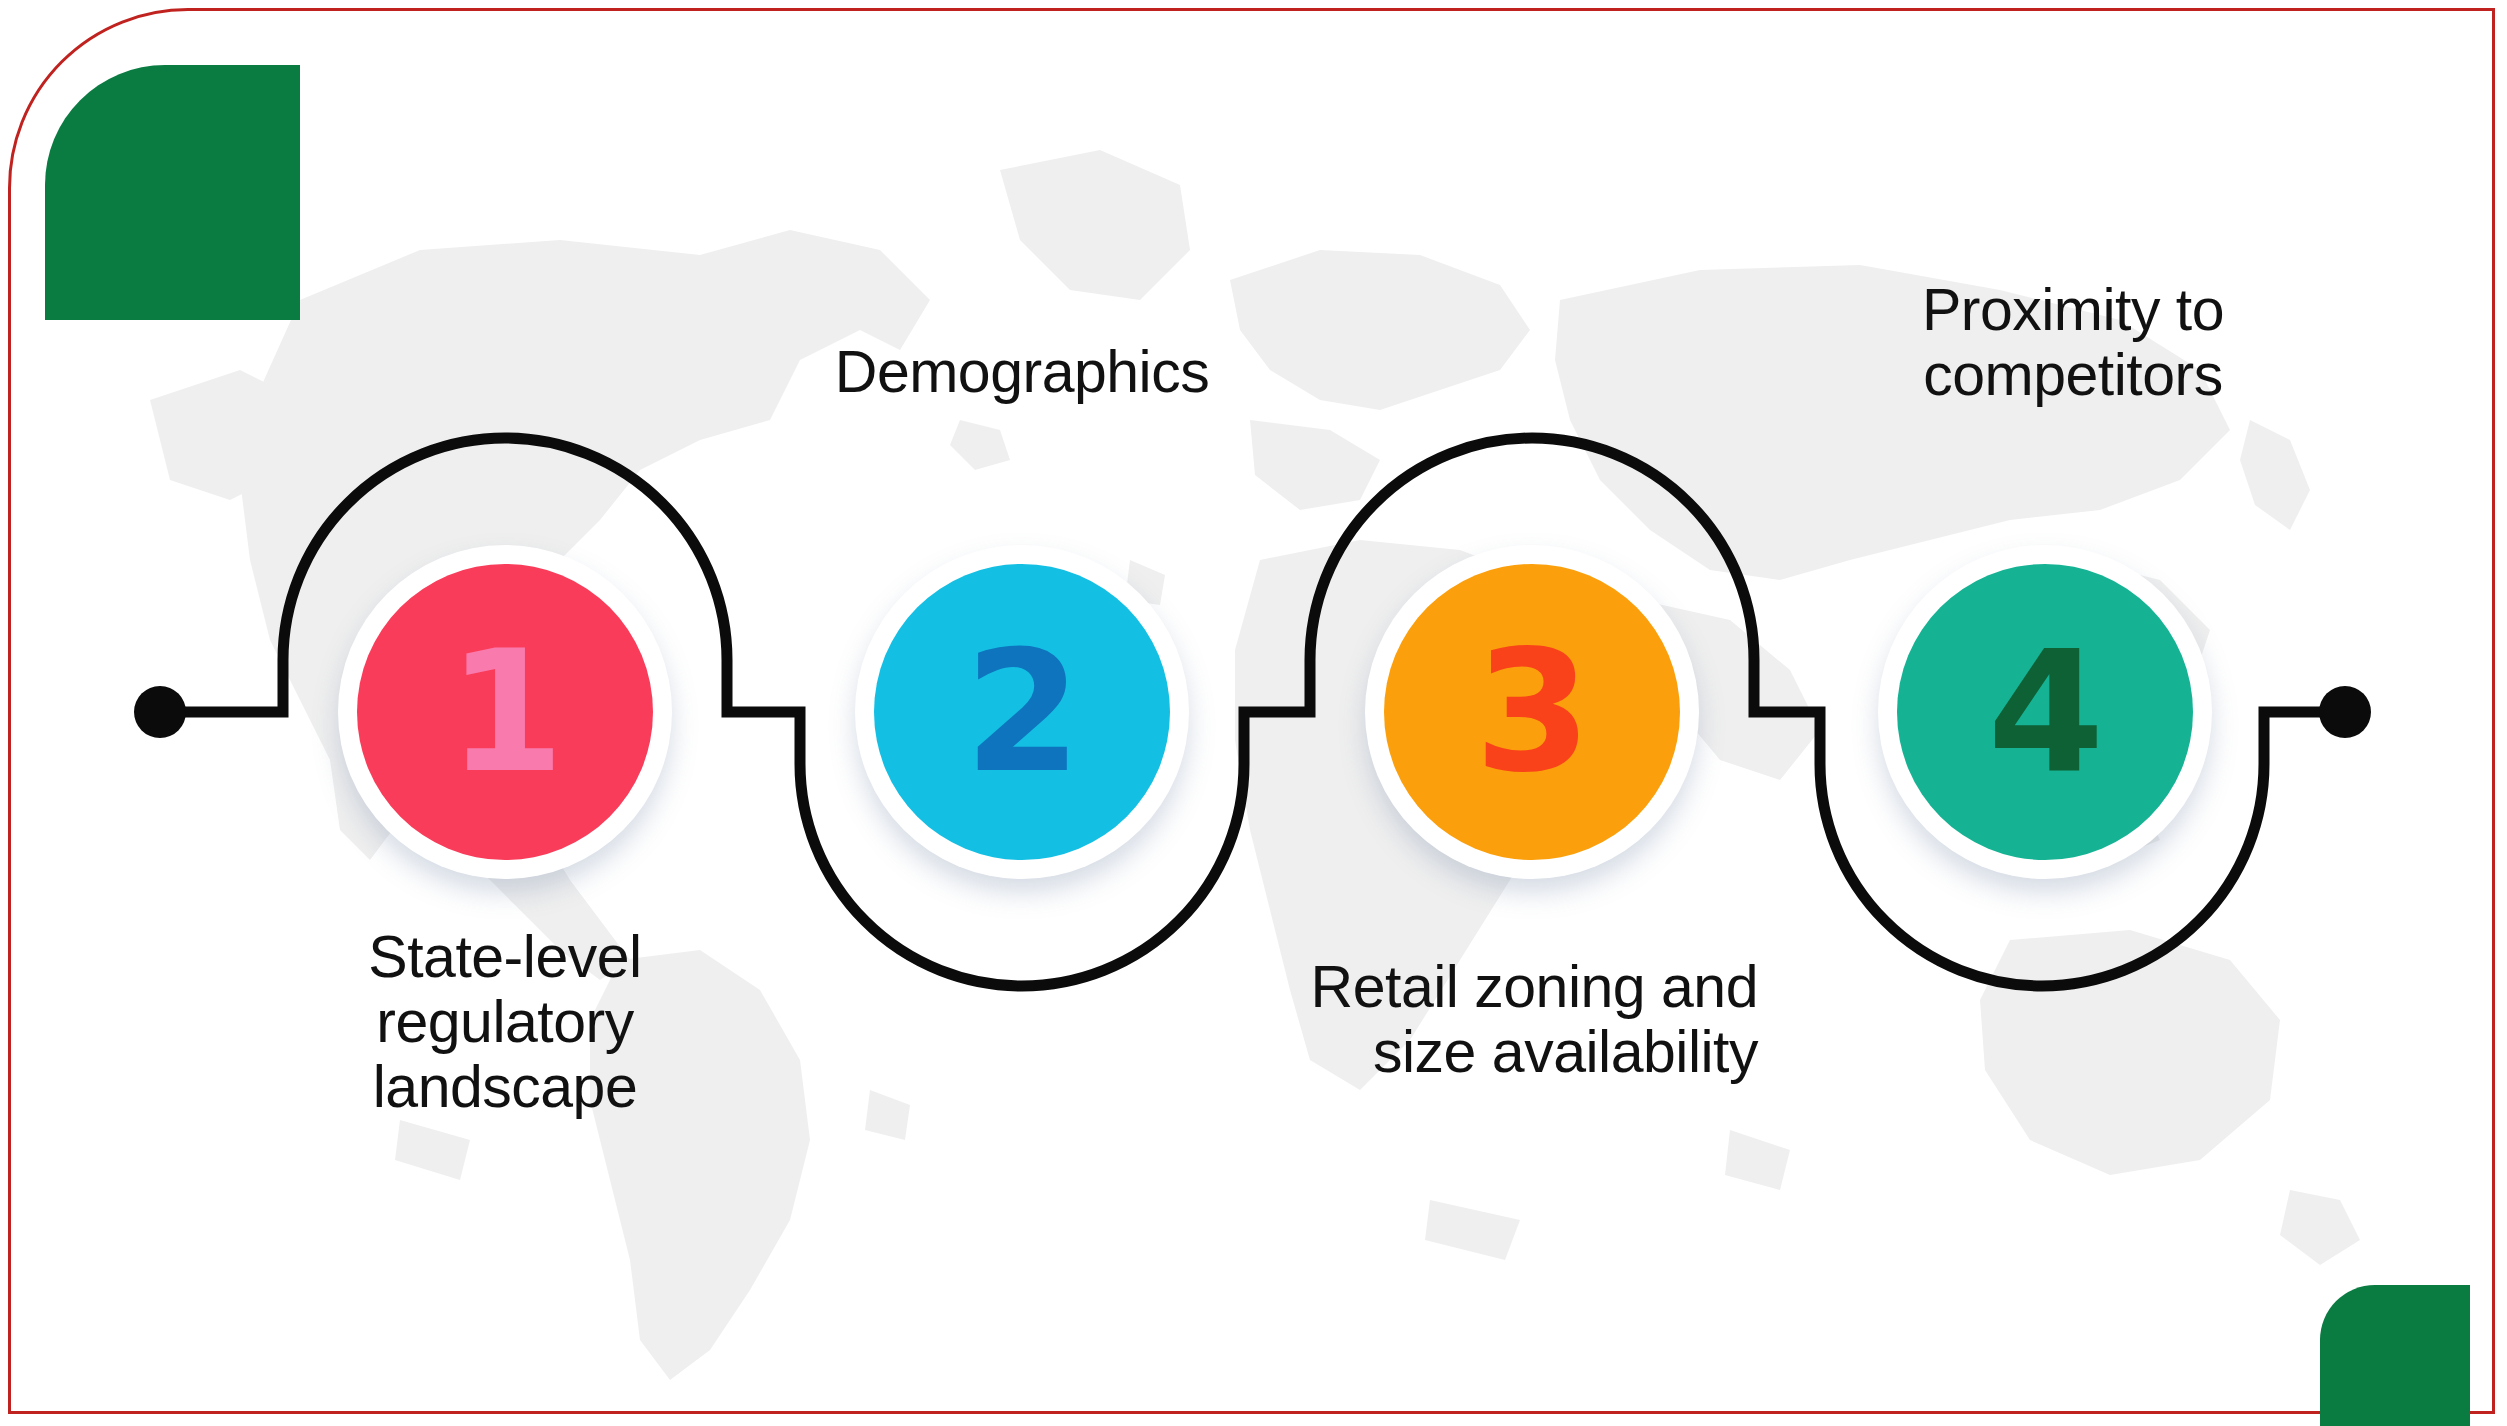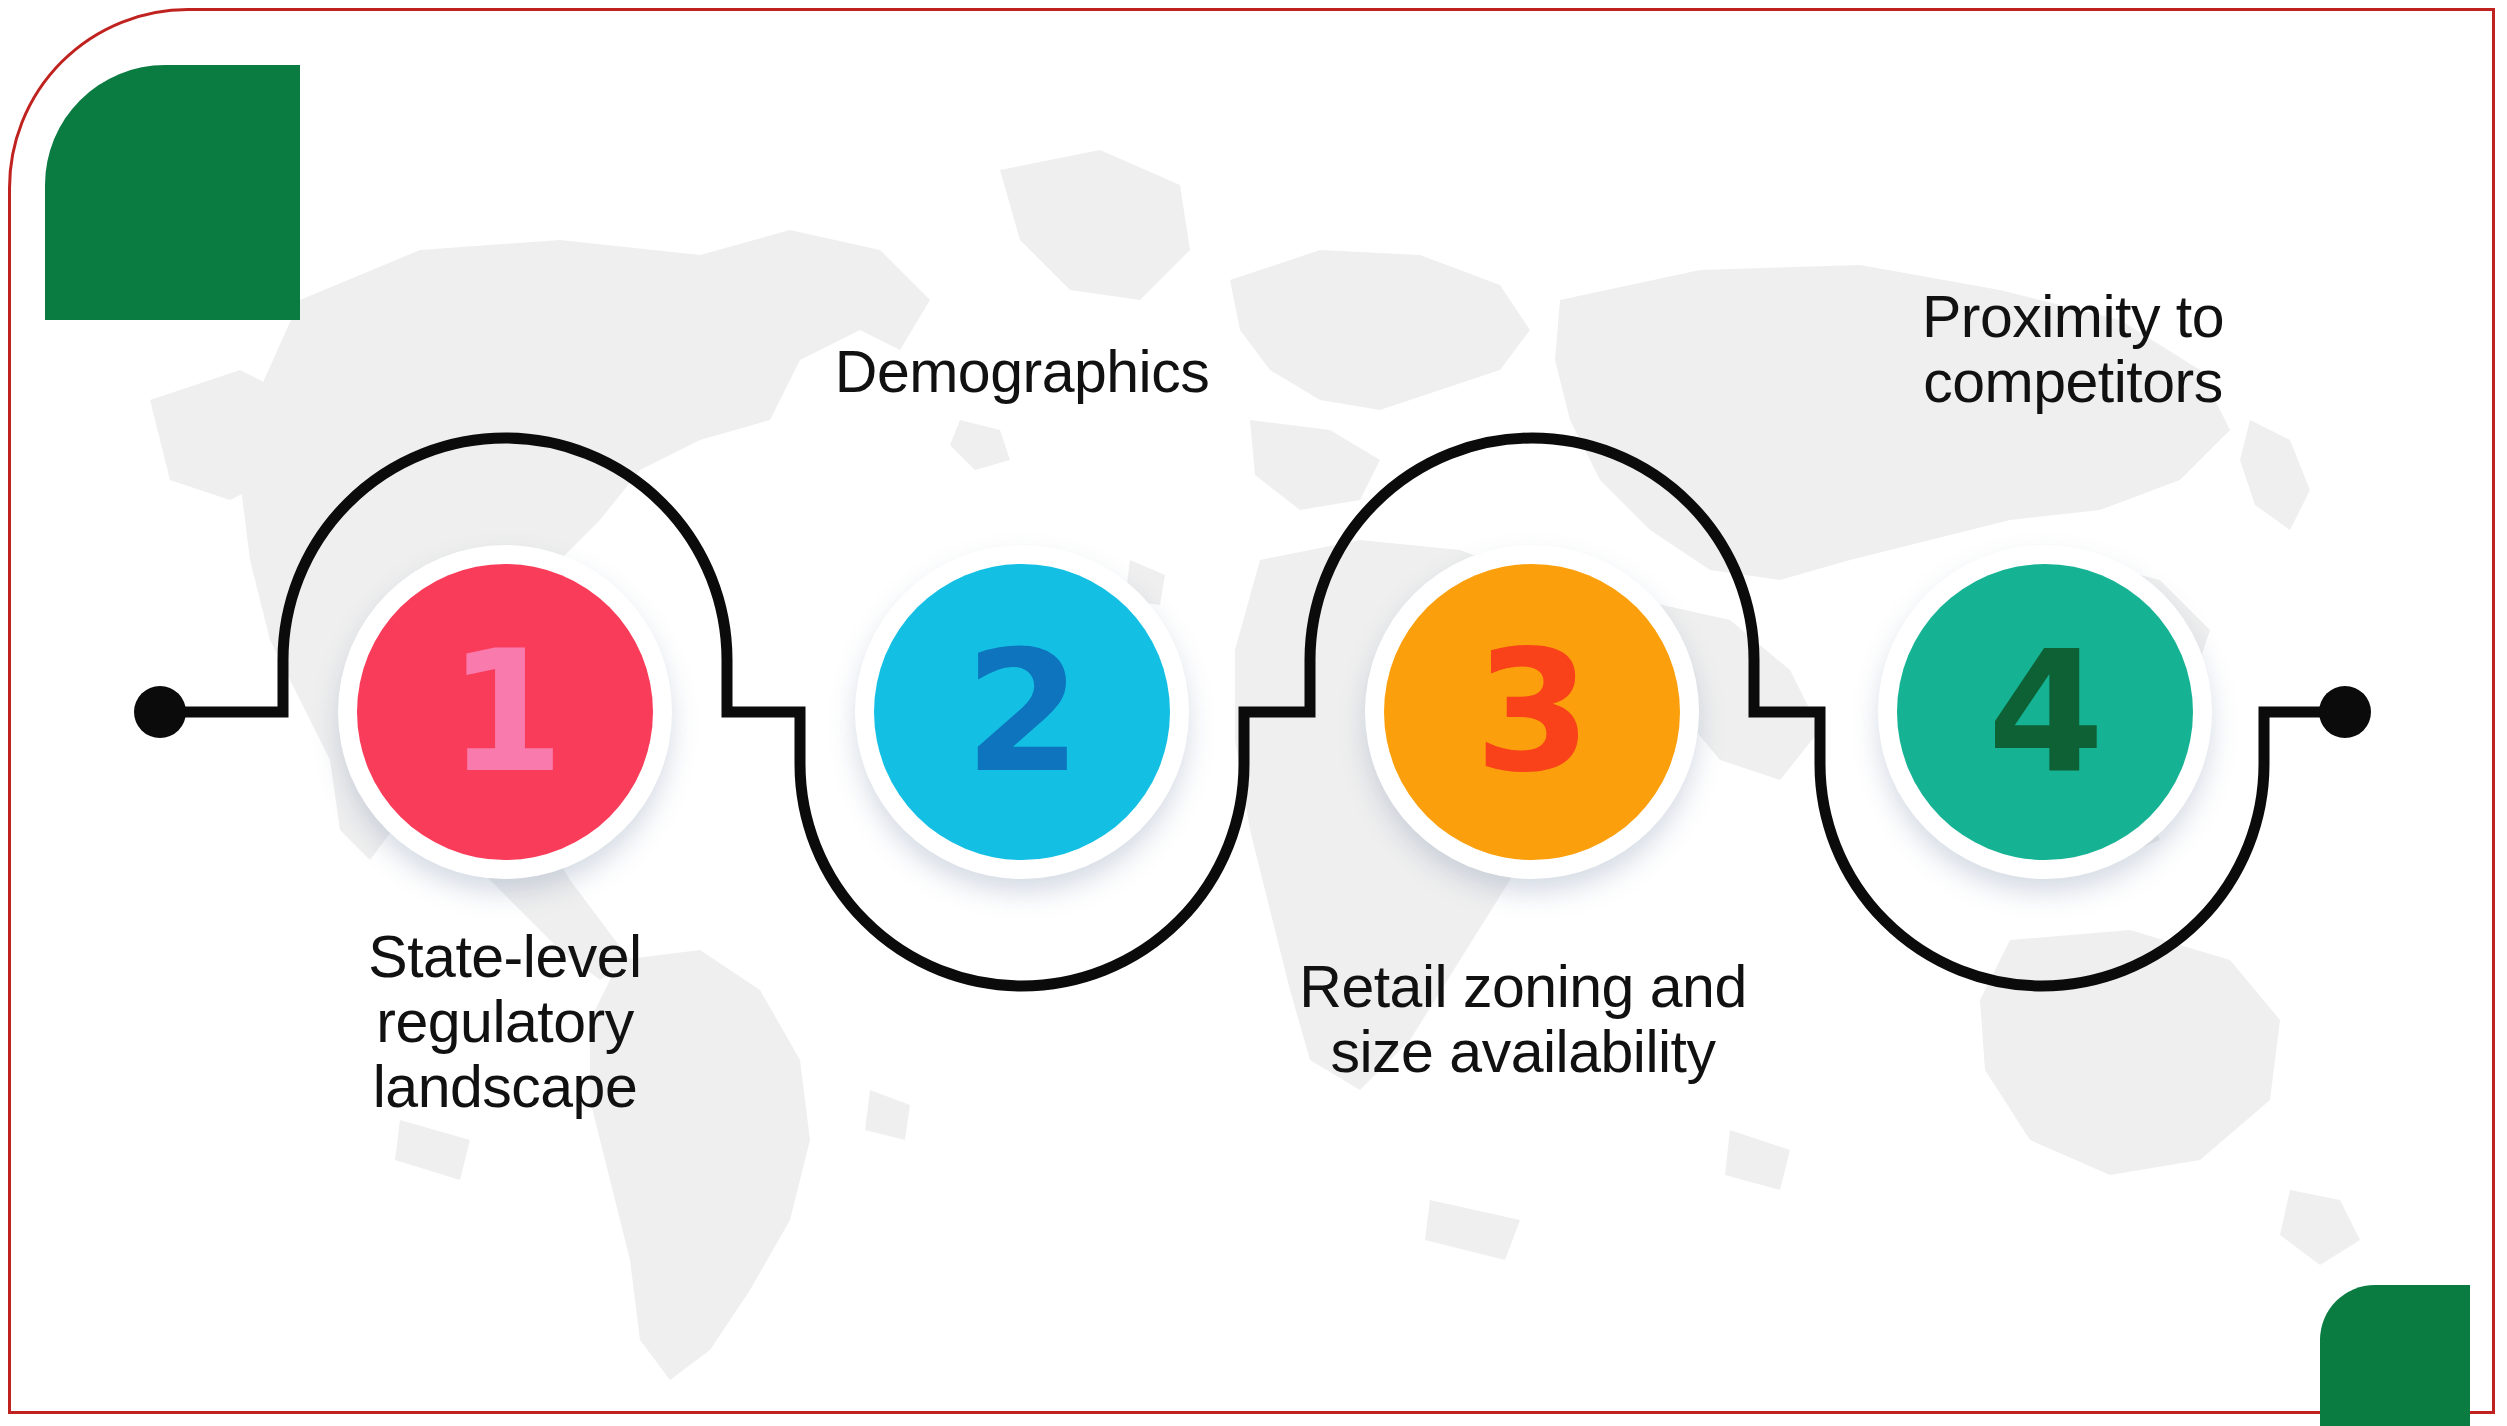--- a/index.html
+++ b/index.html
@@ -209,22 +209,22 @@
       <span class="step-number" style="color:#0D74BD;">2</span>
     </div>
   </div>
   <div class="step-label label-above" style="left:742px; top:340px; width:560px;">Demographics</div>
 
   <div class="step-node" style="left:1365px; top:545px;">
     <div class="step-disc" style="background:#FBA00C;">
       <span class="step-number" style="color:#F9421A;">3</span>
     </div>
   </div>
-  <div class="step-label label-below" style="left:1288px; top:955px; width:470px;">Retail zoning and size availability</div>
+  <div class="step-label label-below" style="left:1288px; top:955px; width:470px;text-align:right;">Retail zoning and size availability</div>
 
   <div class="step-node" style="left:1878px; top:545px;">
     <div class="step-disc" style="background:#15B394;">
       <span class="step-number" style="color:#0D6135;">4</span>
     </div>
   </div>
-  <div class="step-label label-above" style="left:1828px; top:285px; width:490px;">Proximity to competitors</div>
+  <div class="step-label label-above" style="left:1828px; top:278px; width:490px;">Proximity to competitors</div>
 
 </div>
 
 </body></html>

